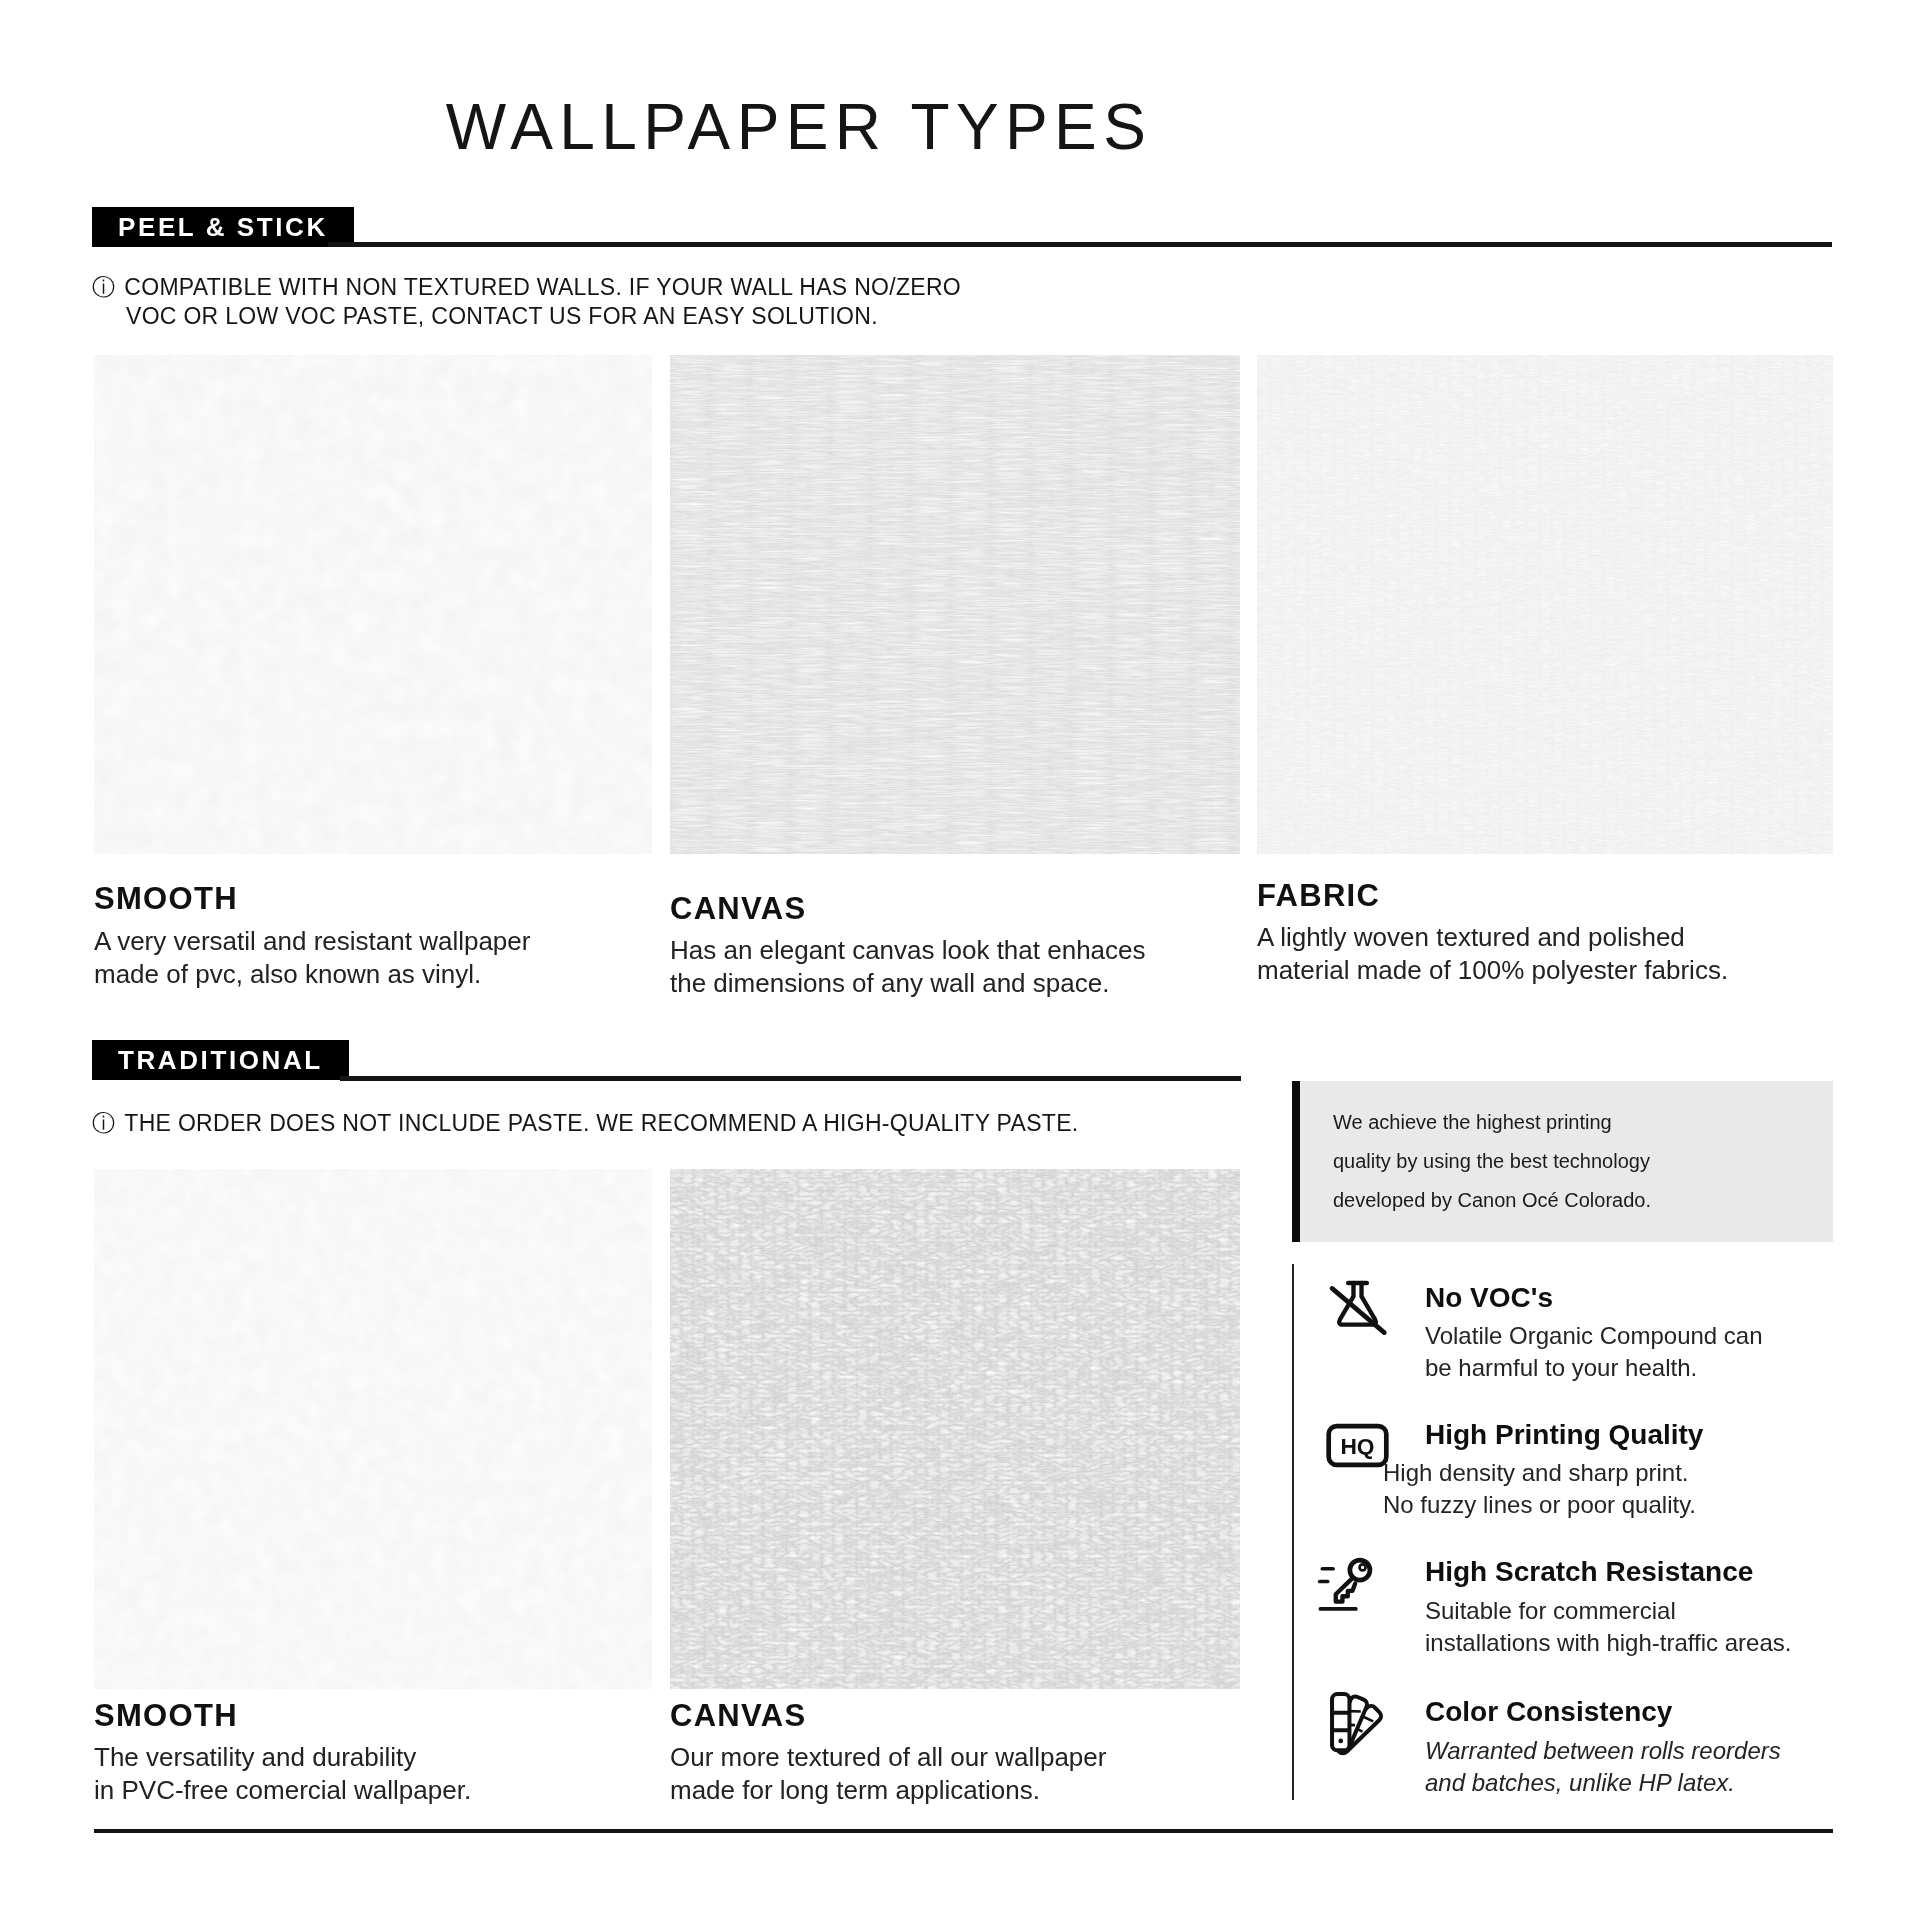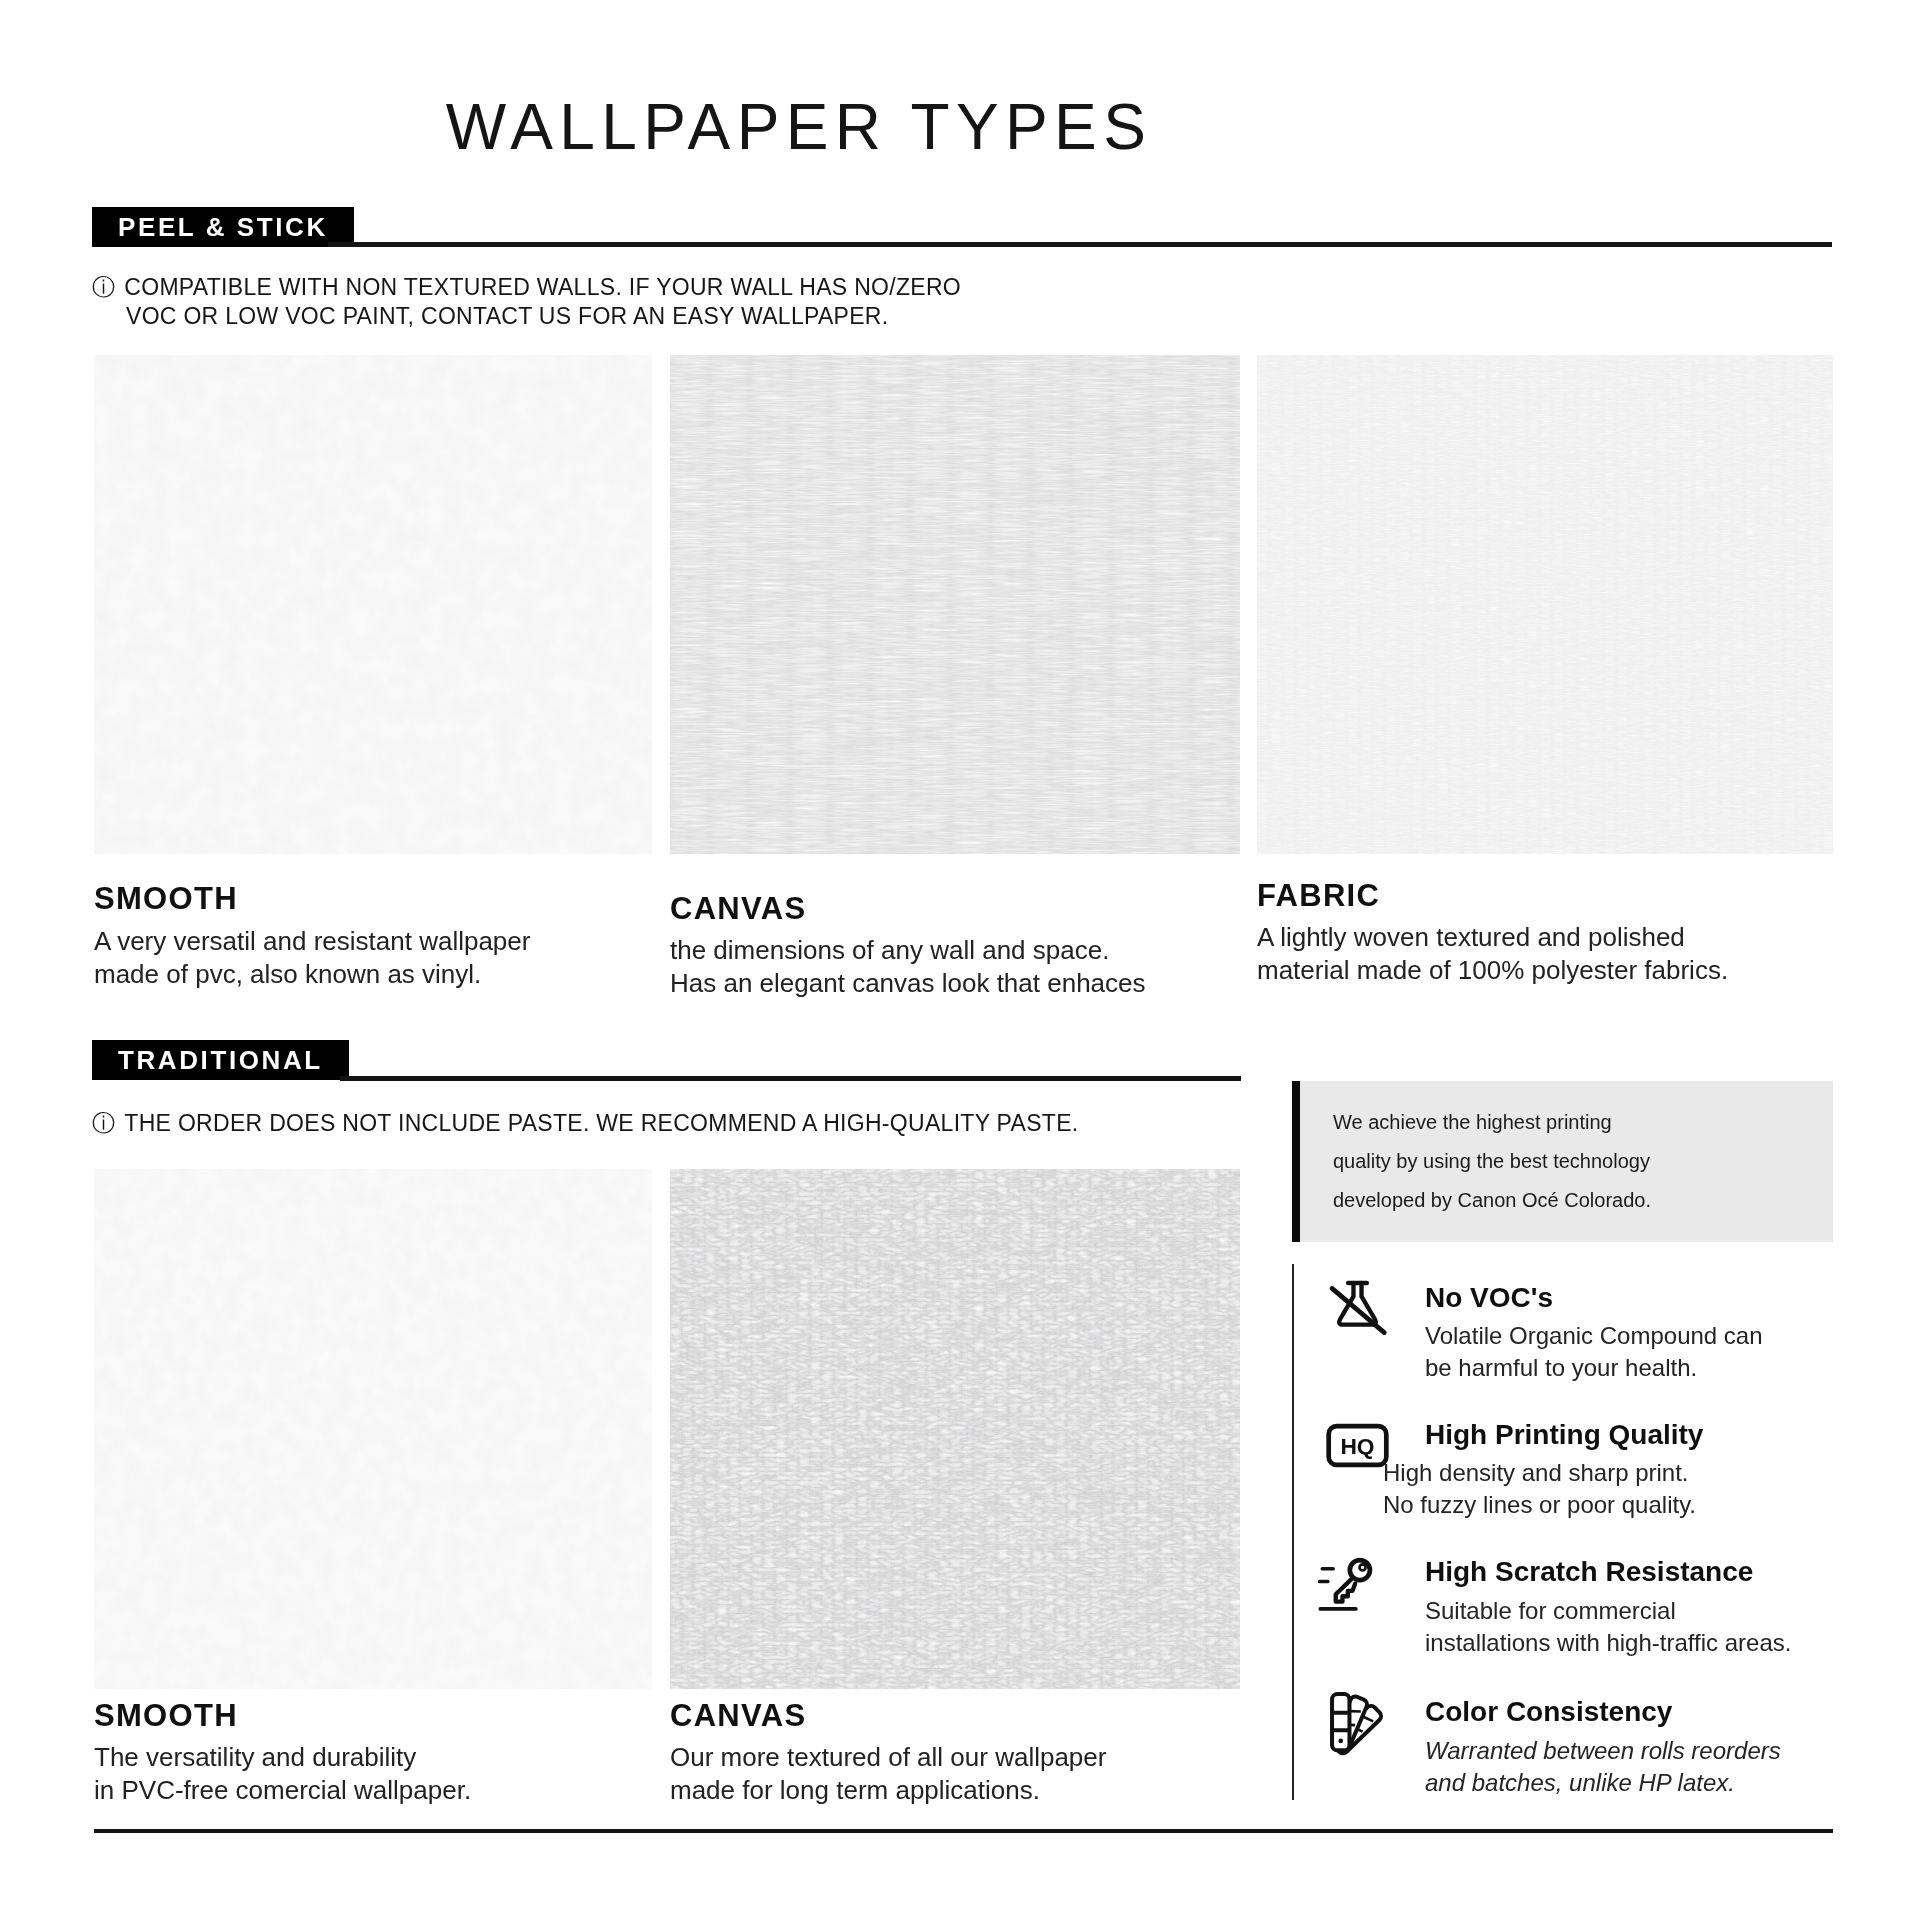--- a/index.html
+++ b/index.html
@@ -105,21 +105,21 @@
 
   <div class="abs" style="left:92px;top:207px;">
     <span class="badge">PEEL &amp; STICK</span>
   </div>
   <div class="abs rule" style="left:328px;top:242px;width:1504px;height:4.5px;"></div>
 
   <div class="abs note" style="left:92px;top:272px;">
     <span class="info-glyph">ⓘ</span><span>COMPATIBLE WITH NON TEXTURED WALLS. IF YOUR WALL HAS NO/ZERO</span>
   </div>
   <div class="abs note" style="left:126px;top:303px;">
-    <span>VOC OR LOW VOC PAINT, CONTACT US FOR AN EASY WALLPAPER.</span>
+    <span>VOC OR LOW VOC PASTE, CONTACT US FOR AN EASY SOLUTION.</span>
   </div>
 
   <div class="abs swatch" style="left:94px;top:355px;width:558px;height:499px;">
     <svg preserveAspectRatio="none" viewBox="0 0 869 777" width="558" height="499">
         <rect width="100%" height="100%" fill="#f2f2f3" filter="url(#texSmooth)"></rect>
       </svg>
   </div>
   <div class="abs swatch" style="left:670px;top:355px;width:570px;height:499px;">
     <svg preserveAspectRatio="none" viewBox="0 0 888 777" width="570" height="499">
         <rect width="100%" height="100%" fill="#f4f4f5" filter="url(#texCanvas)"></rect>
@@ -132,22 +132,22 @@
   </div>
 
   <div class="abs sw-title" style="left:94px;top:881px;">SMOOTH</div>
   <div class="abs sw-desc" style="left:94px;top:925px;">
     <span>A very versatil and resistant wallpaper</span>
     <span>made of pvc, also known as vinyl.</span>
   </div>
 
   <div class="abs sw-title" style="left:670px;top:891px;">CANVAS</div>
   <div class="abs sw-desc" style="left:670px;top:934px;">
+    <span>Has an elegant canvas look that enhaces</span>
     <span>the dimensions of any wall and space.</span>
-    <span>Has an elegant canvas look that enhaces</span>
   </div>
 
   <div class="abs sw-title" style="left:1257px;top:878px;">FABRIC</div>
   <div class="abs sw-desc" style="left:1257px;top:921px;">
     <span>A lightly woven textured and polished</span>
     <span>material made of 100% polyester fabrics.</span>
   </div>
 
   <div class="abs" style="left:92px;top:1040px;">
     <span class="badge">TRADITIONAL</span>

